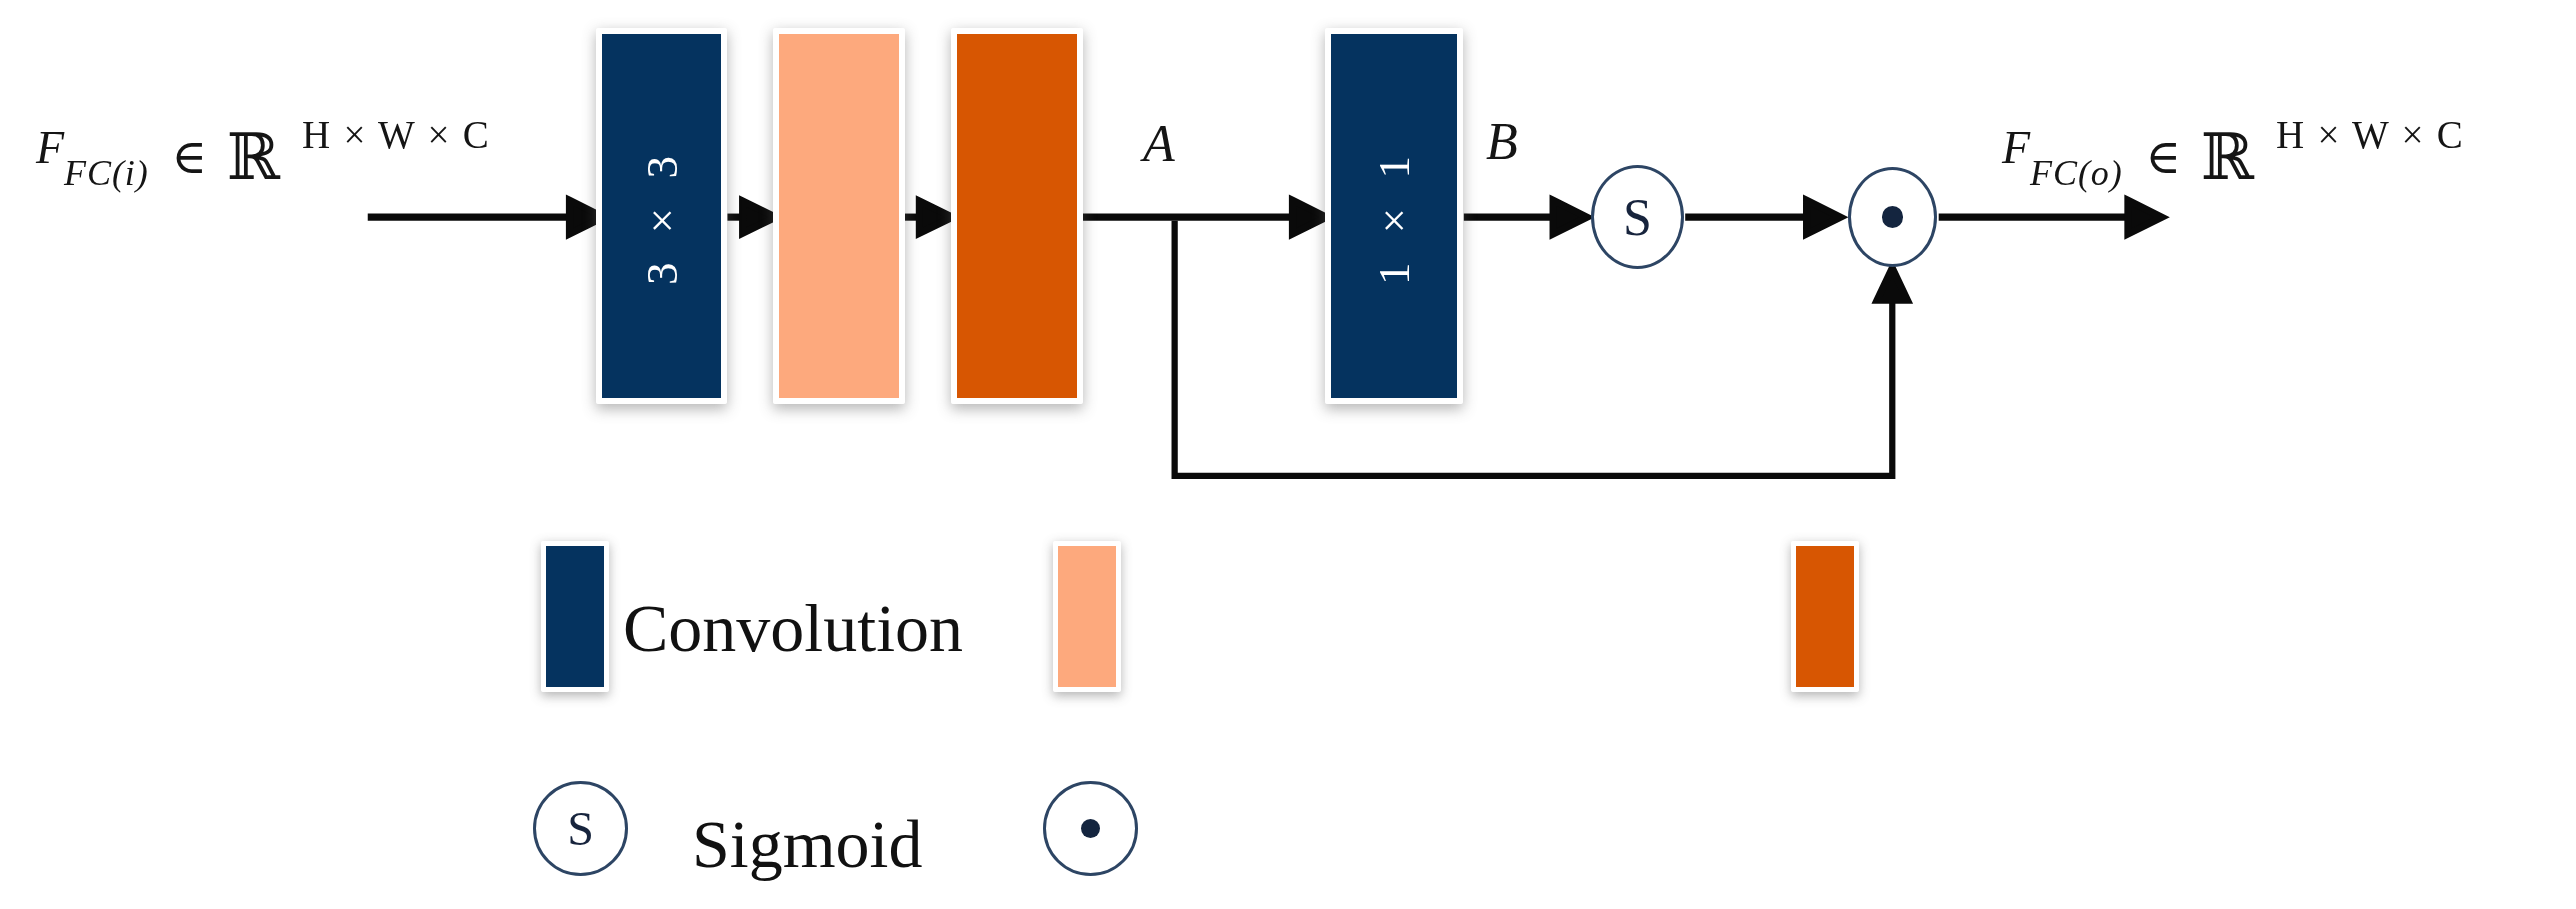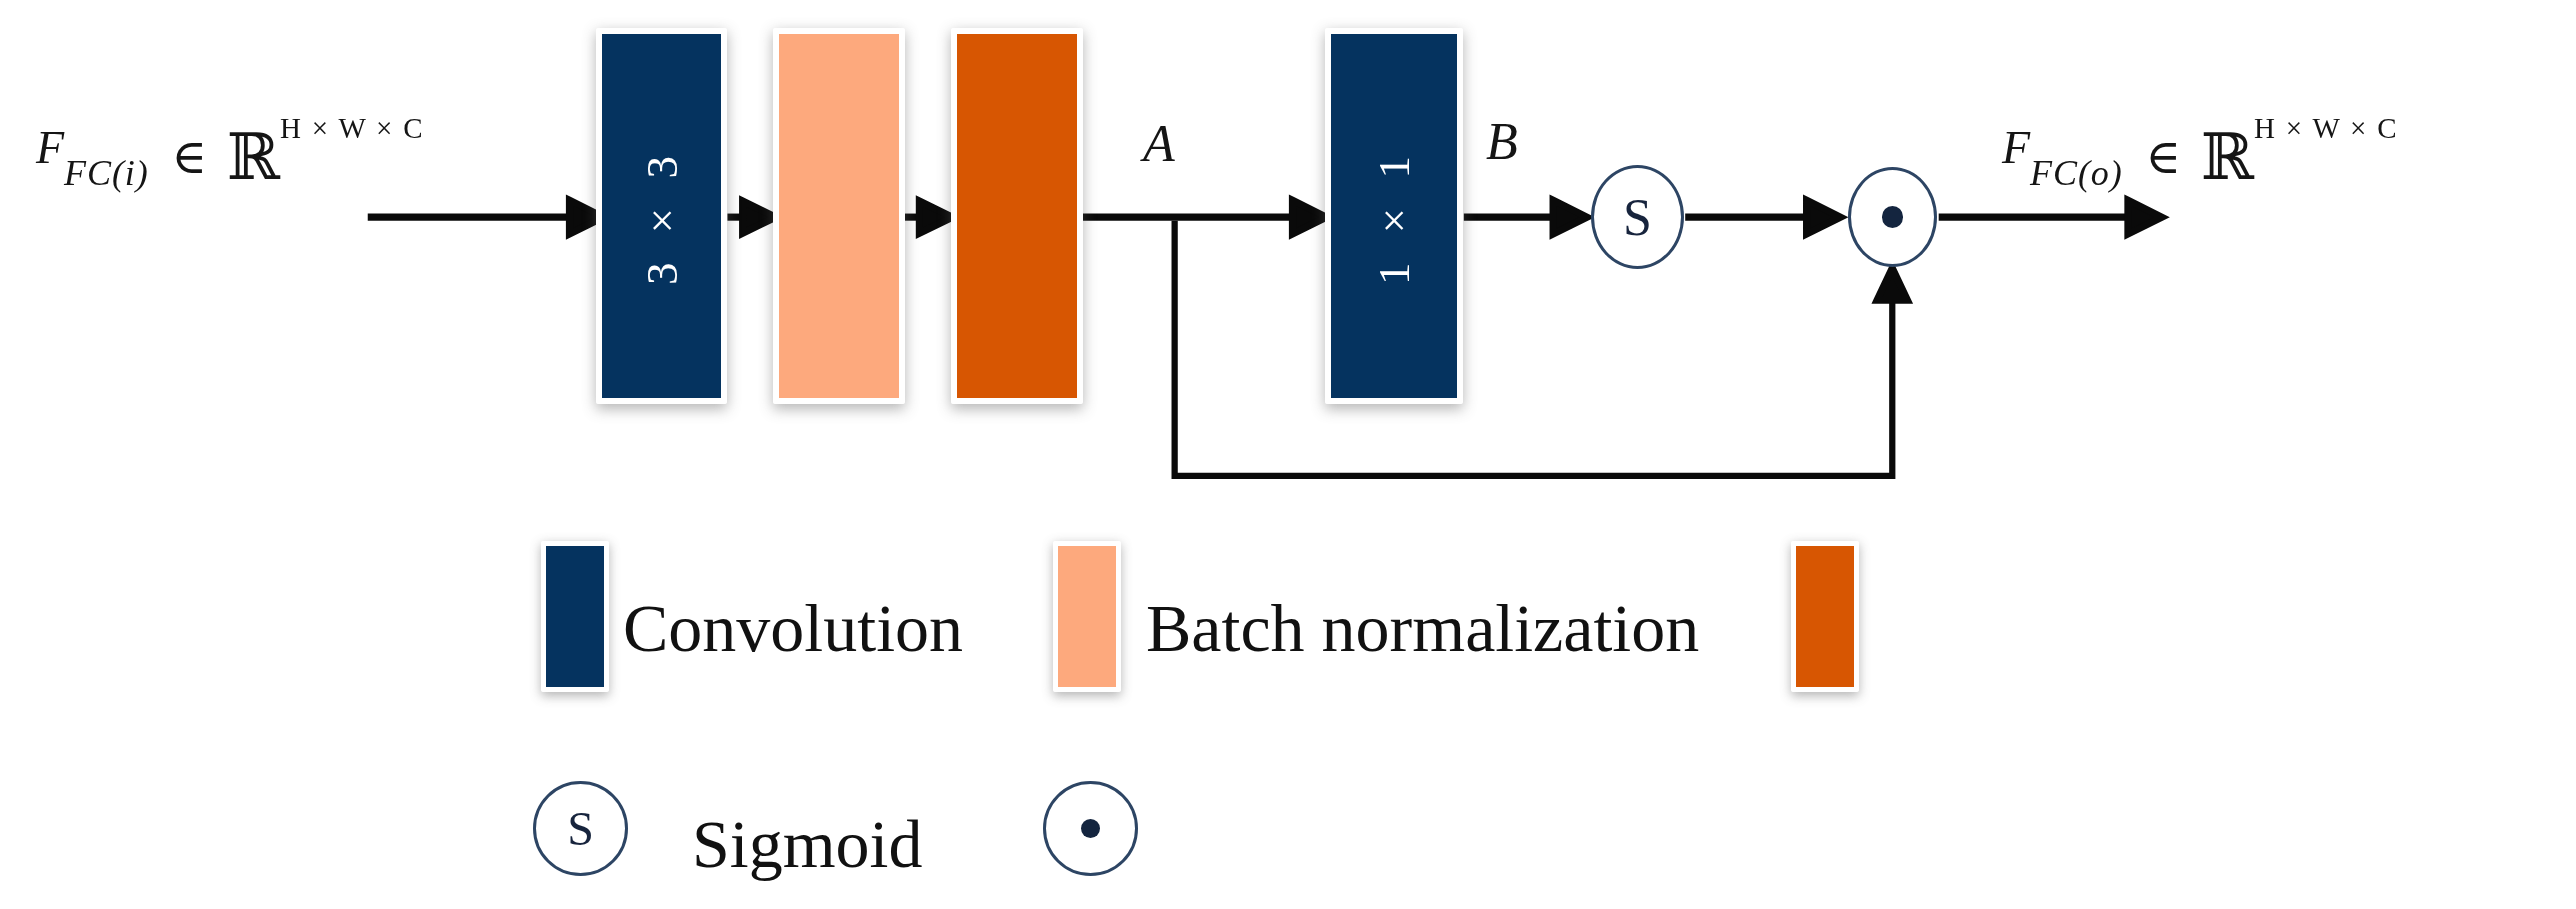--- a/index.html
+++ b/index.html
@@ -35,21 +35,21 @@
   .op-dot { width:21.4px; height:21.4px; border-radius:50%; background:#14253f; }
   .op-dot.small { width:19.6px; height:19.6px; }
 
   
   .math { position:absolute; display:flex; align-items:flex-start; white-space:nowrap; color:#151515; }
   .mvar  { font-style:italic; font-size:46px; padding-top:14.3px; }
   .msub  { font-style:italic; font-size:36px; padding-top:45px; letter-spacing:0.9px; }
   .mel   { font-size:48px; padding-top:21.4px; margin:0 19.6px 0 23px;
            font-family:"DejaVu Serif","DejaVu Sans",serif; }
   .mset  { font-size:64px; padding-top:12.5px; font-family:"DejaVu Serif","DejaVu Sans",serif; }
-  .msup  { font-size:29px; padding-top:5.4px; margin-left:0; letter-spacing:1.8px; }
+  .msup  { font-size:39px; padding-top:5.4px; margin-left:22px; letter-spacing:1.8px; }
 
   .flow-var { position:absolute; font-style:italic; font-size:52px; color:#151515; }
 
   
   .swatch {
     position:absolute; width:58px; height:141px; box-sizing:content-box;
     border:5.4px solid #ffffff; box-shadow:0 3.6px 10.7px rgba(90,90,90,.45); border-radius:1.8px;
   }
   .legend-text { position:absolute; font-size:68px; color:#111111; white-space:nowrap;text-align:center; }
   .legend-circle {
@@ -129,21 +129,20 @@
     <span class="msub">FC(o)</span>
     <span class="mel">∈</span>
     <span class="mset">ℝ</span>
     <span class="msup">H × W × C</span>
   </div>
 
   <div class="swatch c-conv" style="left:541px; top:541px;"></div>
   <div class="legend-text" style="left:623px; top:589px;">Convolution</div>
 
   <div class="swatch c-bn" style="left:1053px; top:541px;"></div>
-  <div class="legend-text" style="left:1146px; top:589px;">Batch normalization</div>
 
   <div class="swatch c-gelu" style="left:1791px; top:541px;"></div>
 
   <div class="legend-circle" style="left:533px; top:781px;">
     <span class="op-s">S</span>
   </div>
   <div class="legend-text" style="left:645px; top:805px;margin-left:47px;">Sigmoid</div>
 
   <div class="legend-circle" style="left:1043px; top:781px;">
     <span class="op-dot small"></span>

